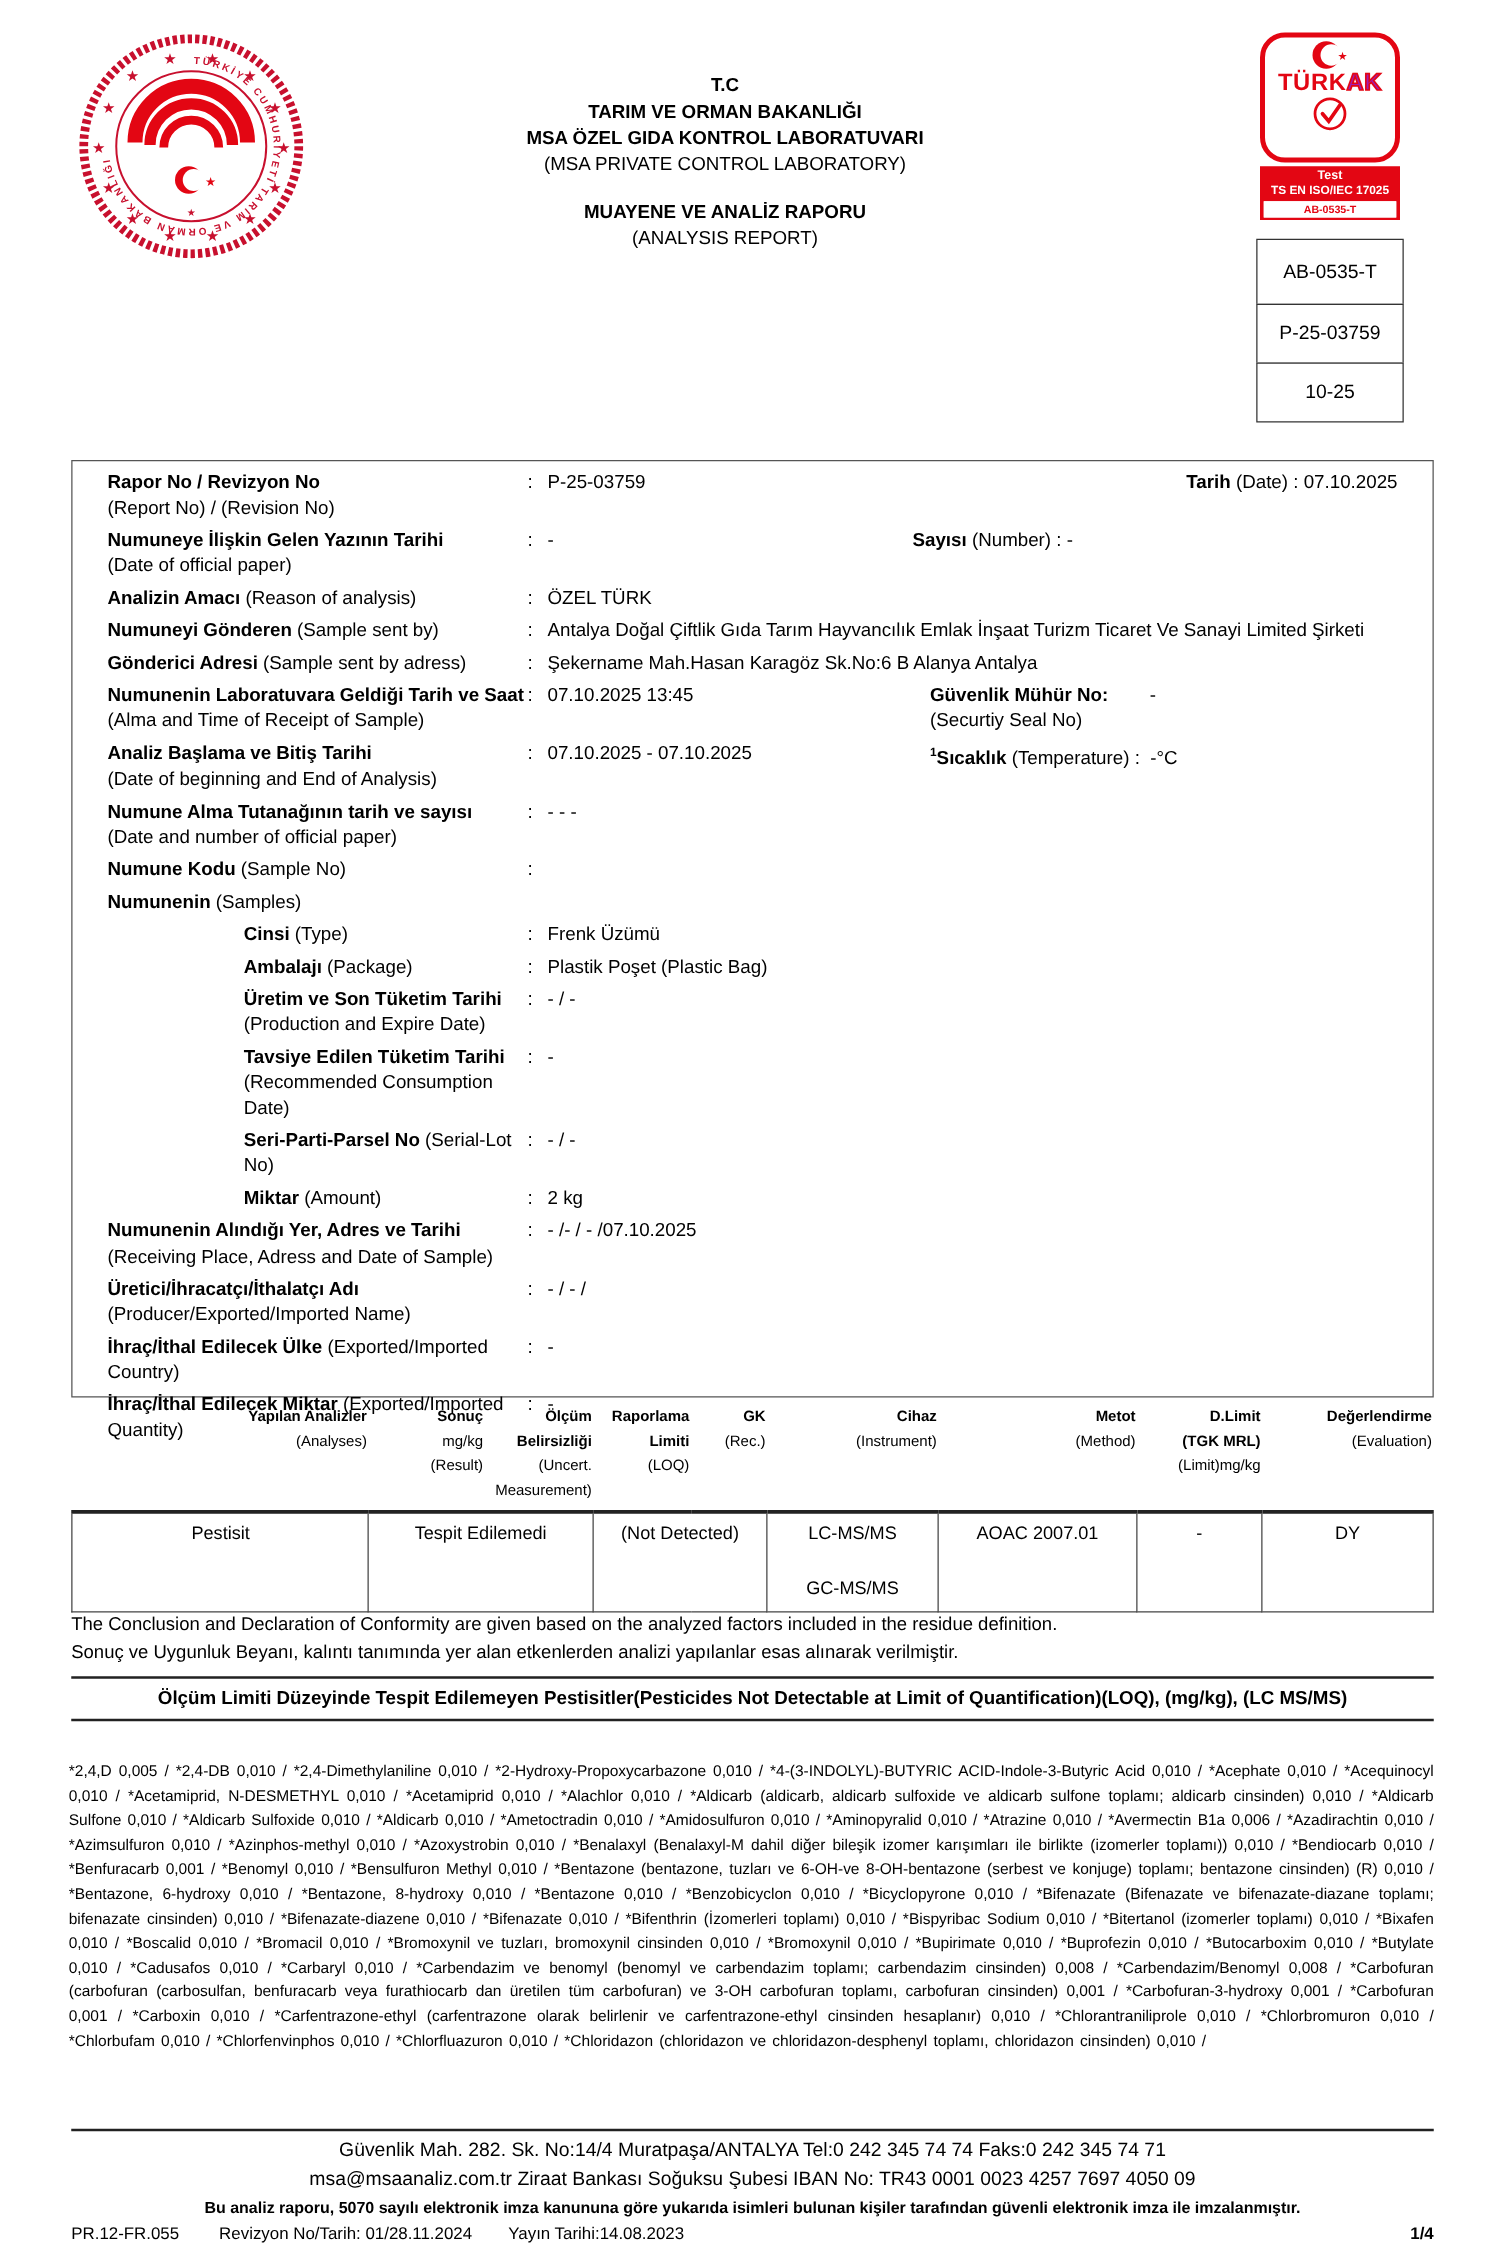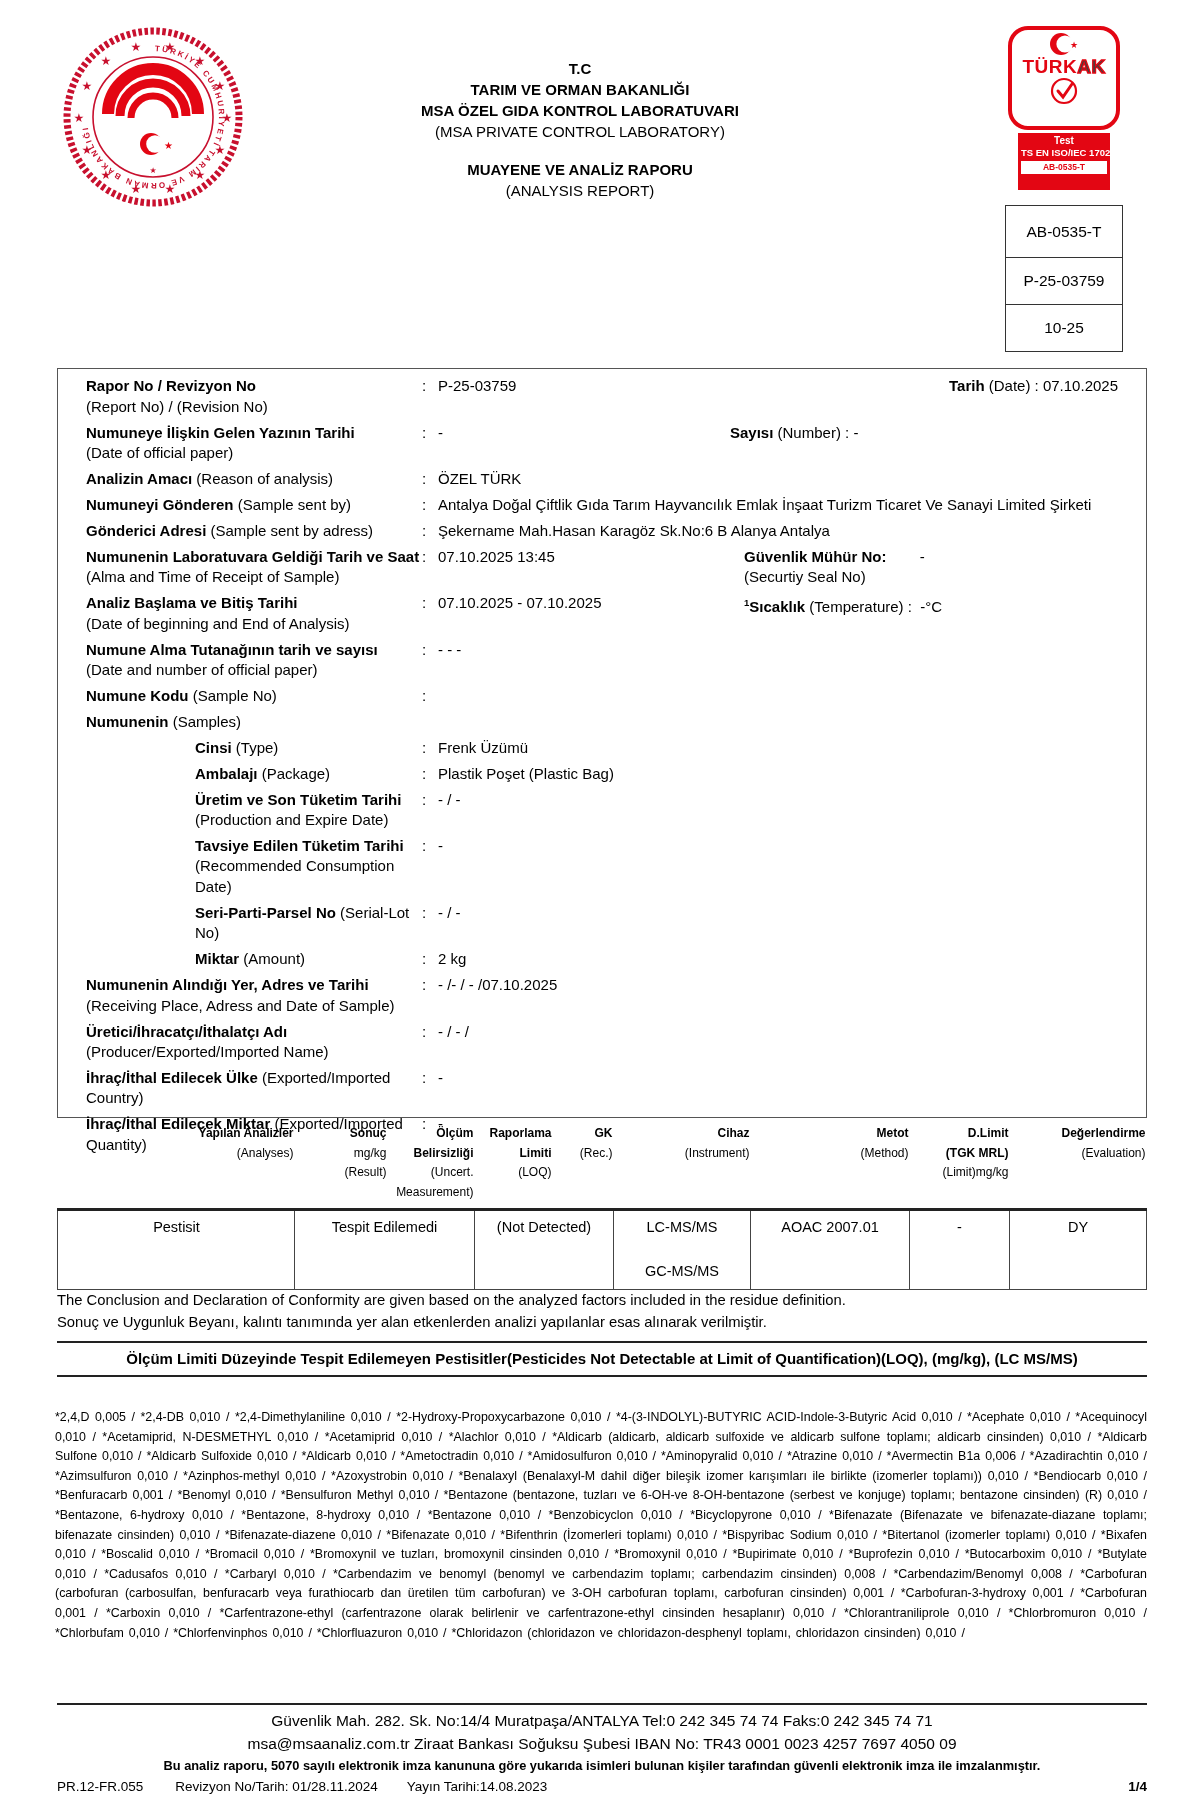--- a/index.html
+++ b/index.html
@@ -9,23 +9,23 @@
   
   .emblem{position:absolute;left:58px;top:22px;width:190px;height:190px;}
   .hcenter{position:absolute;left:310px;top:58px;width:540px;text-align:center;
            font-size:15px;line-height:21px;}
   .hcenter .b{font-weight:bold;}
   .report-title{margin-top:17px;}
   .hright{position:absolute;left:1000px;top:26px;width:128px;}
   .tk-box{width:104px;height:96px;border:4px solid #e30613;border-radius:20px;margin:0 auto;
           display:flex;flex-direction:column;align-items:center;justify-content:flex-start;}
   .tk-name{font-size:19px;font-weight:bold;letter-spacing:.5px;line-height:18px;color:#e30613;margin-top:1px;}
-  .tk-name .ak{color:#404040;-webkit-text-stroke:1.3px #e30613;text-shadow:0 0 1px rgba(227,6,19,.85);}
-  .tk-band{width:92px;box-sizing:border-box;margin:3px auto 16px;background:#e30613;color:#fff;
-           text-align:center;padding:2px 3px 16px;}
+  .tk-name .ak{color:#a21caf;-webkit-text-stroke:1.3px #e30613;text-shadow:0 0 1px rgba(227,6,19,.85);}
+  .tk-band{width:112px;box-sizing:border-box;margin:3px auto 16px;background:#e30613;color:#fff;
+           text-align:center;padding:2px 3px 2px;}
   .band1{font-size:10px;font-weight:bold;line-height:12px;}
   .band2{font-size:9.5px;font-weight:bold;line-height:12px;white-space:nowrap;}
   .band3{background:#fff;color:#e30613;font-size:8.5px;font-weight:bold;line-height:11px;
          margin-top:2px;border:1px solid #fff;}
   .ref-stack{margin-top:8px;}
   .ref-box{width:118px;box-sizing:border-box;border:1px solid #333;margin:-1px auto 0;text-align:center;
            font-size:15.5px;display:flex;align-items:center;justify-content:center;background:#fff;}
   .ref-box.h1{height:53px;}
   .ref-box.h2{height:48px;}
 

